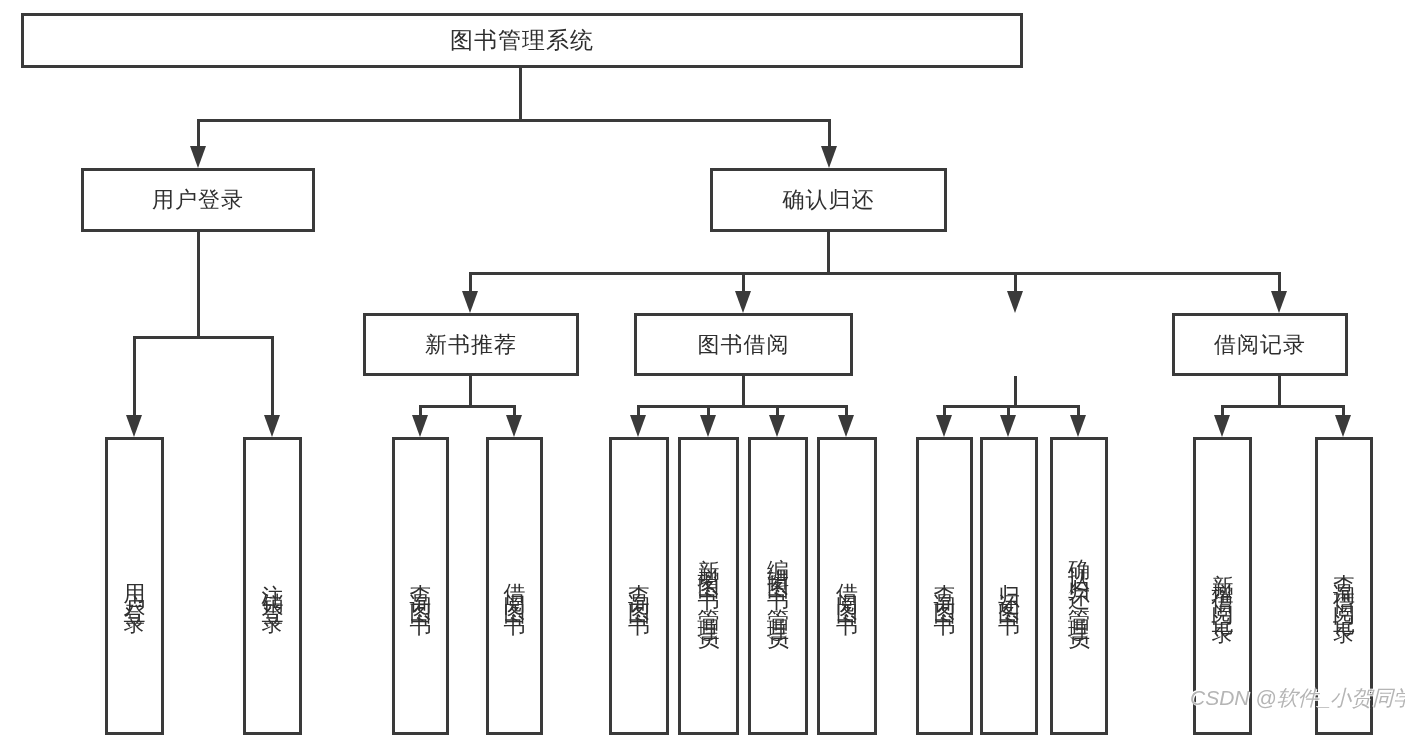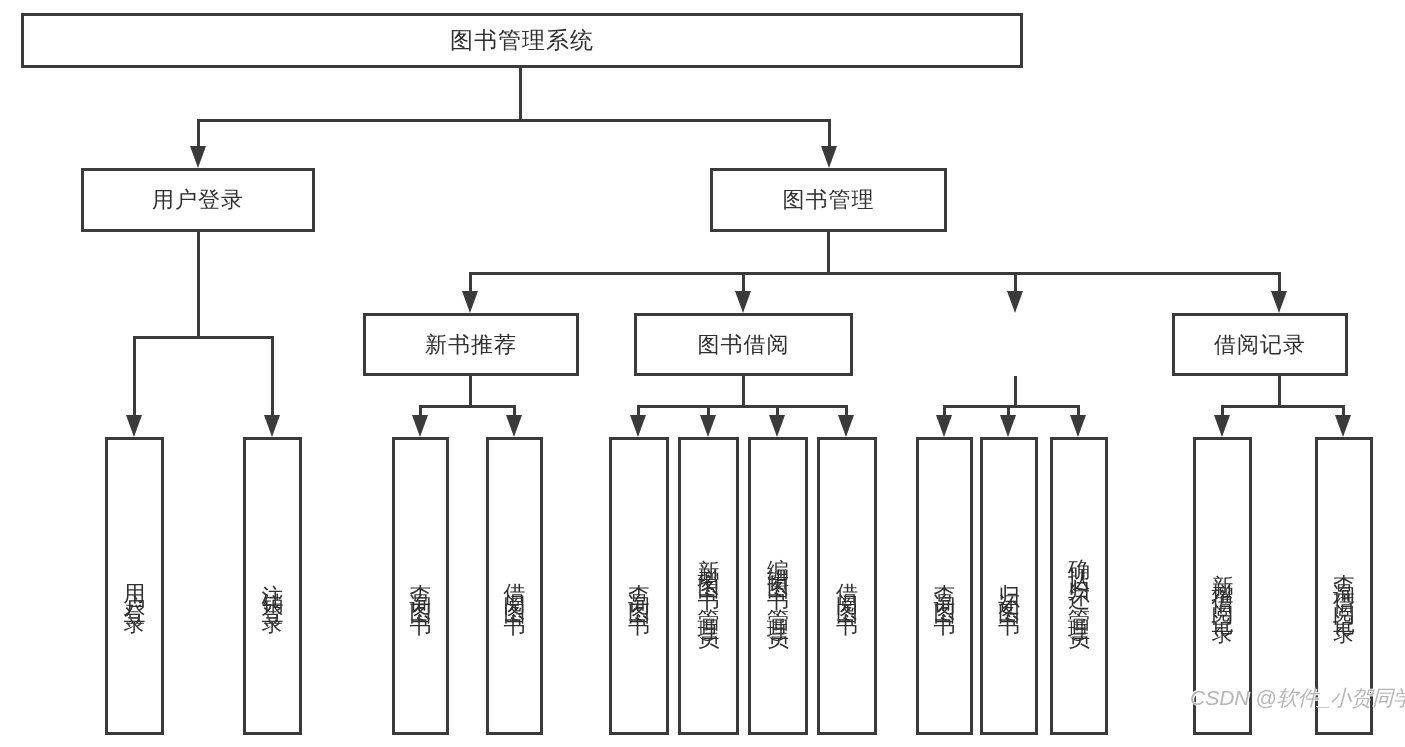--- a/index.html
+++ b/index.html
@@ -123,21 +123,21 @@
   <div class="arrowhead" style="left:1335px;top:415px"></div>
 
   <div class="node root" style="left:21px;top:13px;width:1002px;height:55px">
     <span>图书管理系统</span>
   </div>
 
   <div class="node" style="left:81px;top:168px;width:234px;height:64px">
     <span>用户登录</span>
   </div>
   <div class="node" style="left:710px;top:168px;width:237px;height:64px">
-    <span>图书管理</span>
+    <span>确认归还</span>
   </div>
 
   <div class="node" style="left:363px;top:313px;width:216px;height:63px">
     <span>新书推荐</span>
   </div>
   <div class="node" style="left:634px;top:313px;width:219px;height:63px">
     <span>图书借阅</span>
   </div>
   <div class="node" style="left:1172px;top:313px;width:176px;height:63px">
     <span>借阅记录</span>

